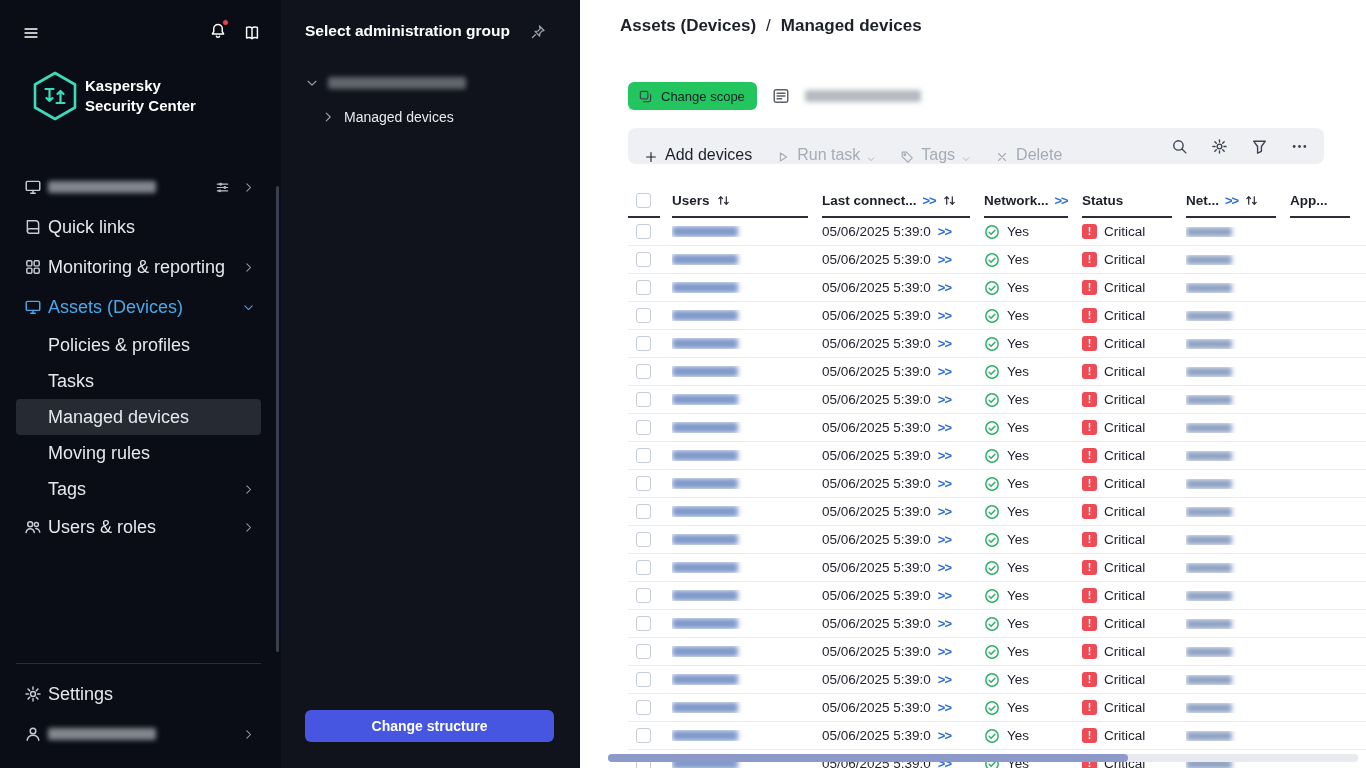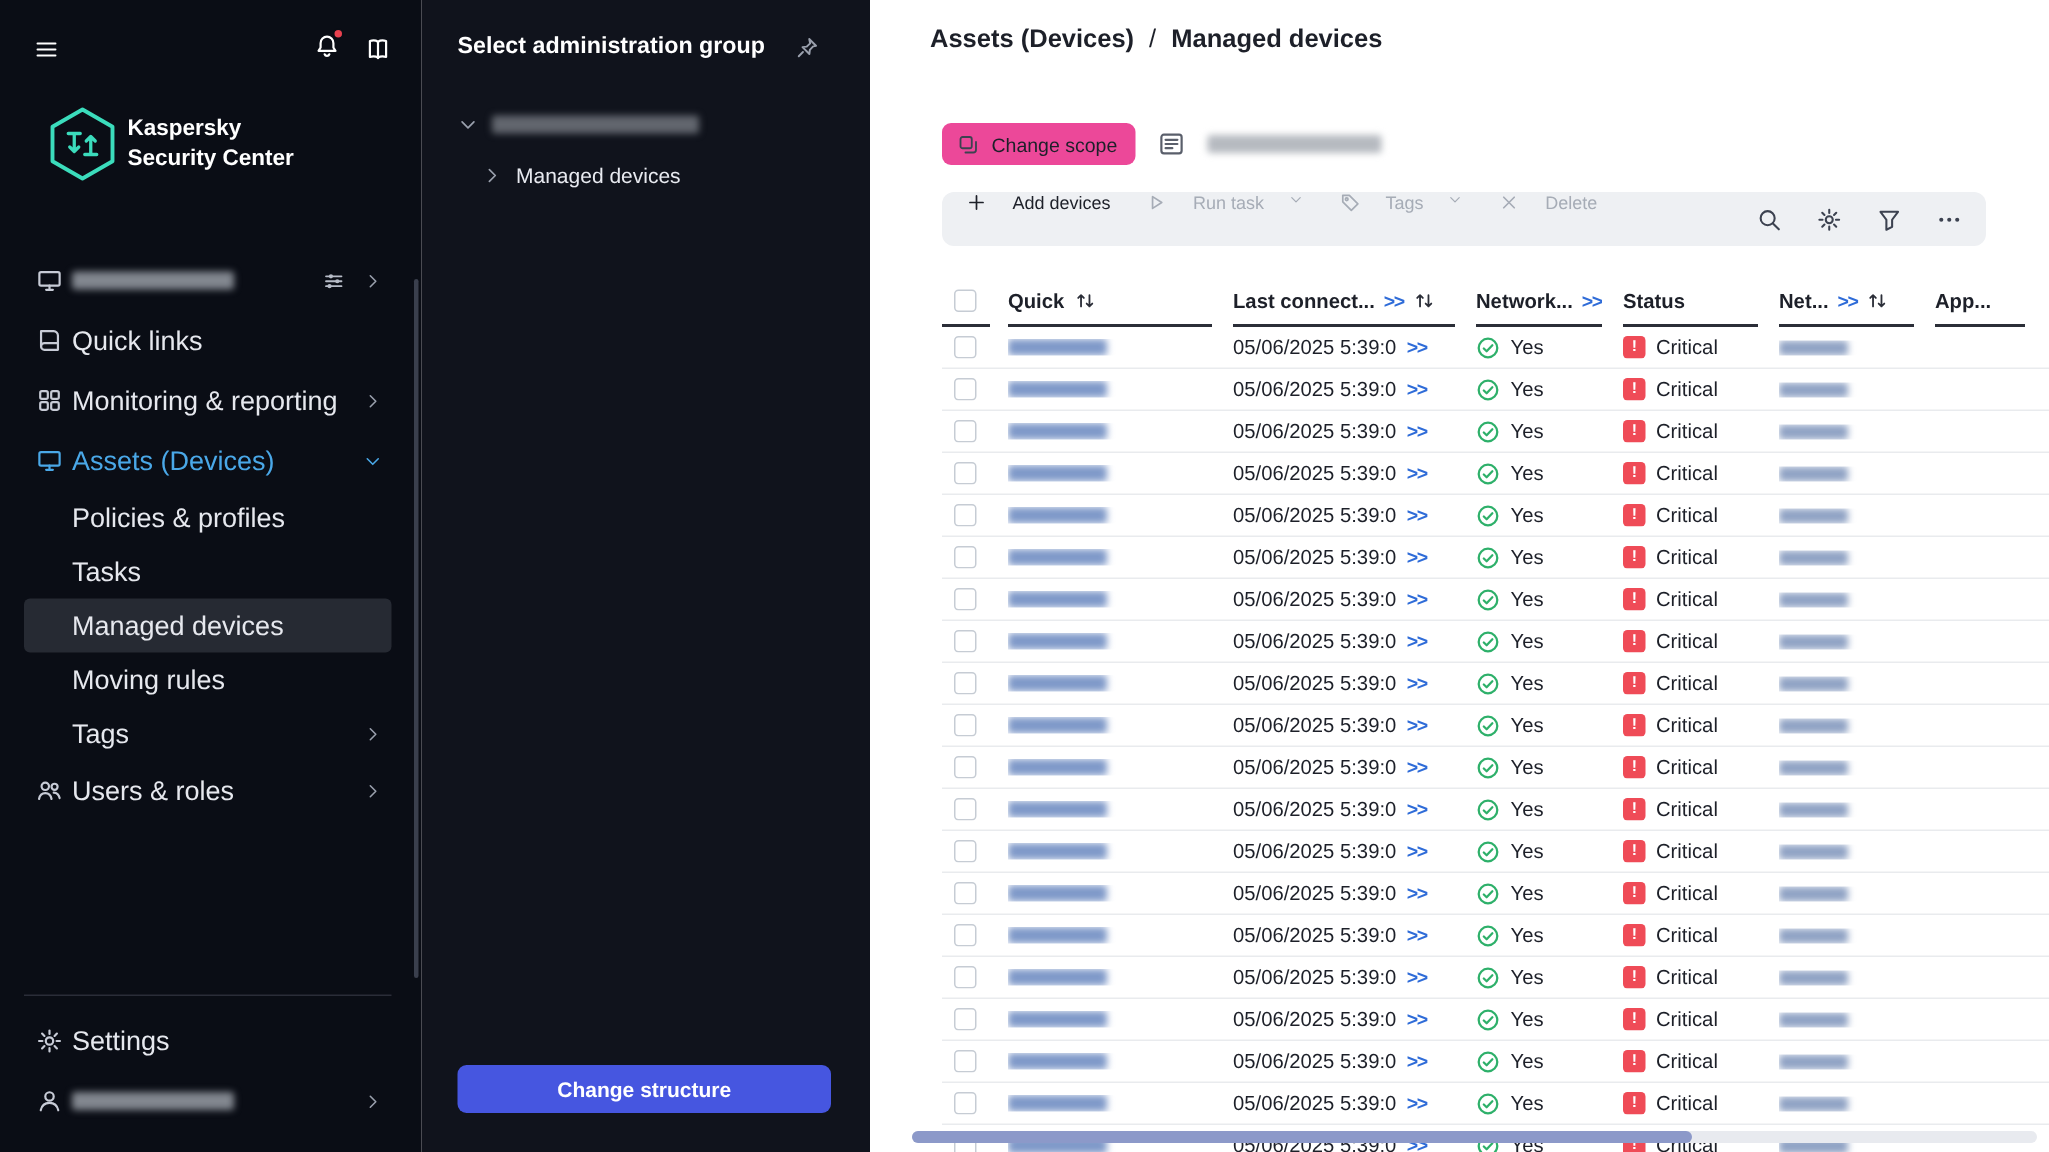--- a/index.html
+++ b/index.html
@@ -55,27 +55,27 @@
   .tree-node.child{padding-left:40px;}
   .tree-node .icn{width:14px;height:14px;color:#9aa0ad;margin-right:9px;flex-shrink:0;}
   .tree-blur{width:138px;height:12px;background:#62666e;}
   .cs-btn{position:absolute;left:24px;right:26px;bottom:26px;height:32px;background:var(--c-indigo);border-radius:6px;color:#fff;font-size:14px;font-weight:600;text-align:center;}
 
   
   .main{flex:1;background:#fff;position:relative;overflow:hidden;}
   .breadcrumb{display:flex;align-items:center;gap:10px;padding:16px 0 0 40px;font-size:17px;font-weight:700;color:#1d2029;}
   .breadcrumb .sep{font-weight:400;color:#1d2029;}
   .scope-row{display:flex;align-items:center;gap:15px;margin:46px 42px 0 48px;}
-  .scope-btn{display:inline-flex;align-items:center;gap:8px;height:28px;padding:0 12px 0 10px;background:#ec4899;border-radius:6px;font-size:13px;font-weight:500;color:#1d2029;}
+  .scope-btn{display:inline-flex;align-items:center;gap:8px;height:28px;padding:0 12px 0 10px;background:#22c55e;border-radius:6px;font-size:13px;font-weight:500;color:#1d2029;}
   .scope-btn .icn{width:15px;height:15px;color:#3c4250;}
   .scope-row .list-i{width:18px;height:18px;color:#5a5f6b;}
   .scope-blur{width:116px;height:12px;background:#b6bac0;}
 
   .toolbar{display:flex;align-items:center;height:36px;margin:18px 42px 0 48px;background:#eef0f3;border-radius:8px;padding:0 16px 0 4px;}
-  .tb-btn{display:inline-flex;align-items:flex-start;gap:17px;height:100%;padding:0 12px;font-size:12px;font-weight:500;color:#1d2029;}
+  .tb-btn{display:inline-flex;align-items:flex-end;gap:7px;height:100%;padding:0 12px;font-size:16px;font-weight:500;color:#1d2029;}
   .tb-btn .icn{width:14px;height:14px;}
   .tb-btn .chev{width:10px;height:10px;margin-left:-1px;}
   .tb-btn.disabled{color:#a6acb6;cursor:default;}
   .tb-right{margin-left:auto;display:flex;align-items:center;gap:23px;}
   .tb-right .icn{width:17px;height:17px;color:#3c4250;cursor:pointer;}
 
   .table{margin:20px 0 0 48px;}
   .thead{display:grid;grid-template-columns:var(--cols);height:34px;}
   .hcell{display:flex;align-items:center;gap:6px;font-size:13.5px;font-weight:700;color:#1d2029;border-bottom:2px solid #2b2e38;margin-right:14px;white-space:nowrap;overflow:hidden;}
   .hcell.cb{margin-right:12px;}
@@ -405,21 +405,21 @@
           </span>
       </div>
     </div>
 
     <div class="table">
       <div class="thead">
         <div class="hcell cb">
           <span class="checkbox"></span>
         </div>
         <div class="hcell">
-          <span>Quick</span>
+          <span>Users</span>
           <span class="icn sort">
               <svg viewBox="0 0 16 16" fill="none" stroke="currentColor" stroke-width="1.3" stroke-linecap="round" stroke-linejoin="round">
                 <path d="M5 12V4M5 4L3 6M5 4l2 2M11 4v8M11 12l-2-2M11 12l2-2"></path>
               </svg>
             </span>
         </div>
         <div class="hcell">
           <span>Last connect...</span>
           <a class="xlink">&gt;&gt;</a>
           <span class="icn sort">

